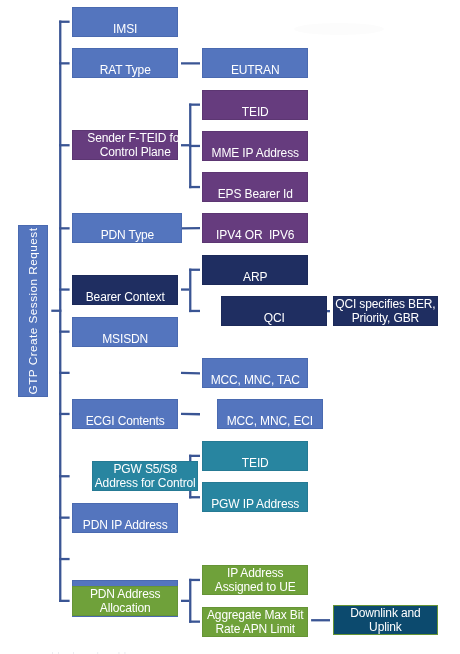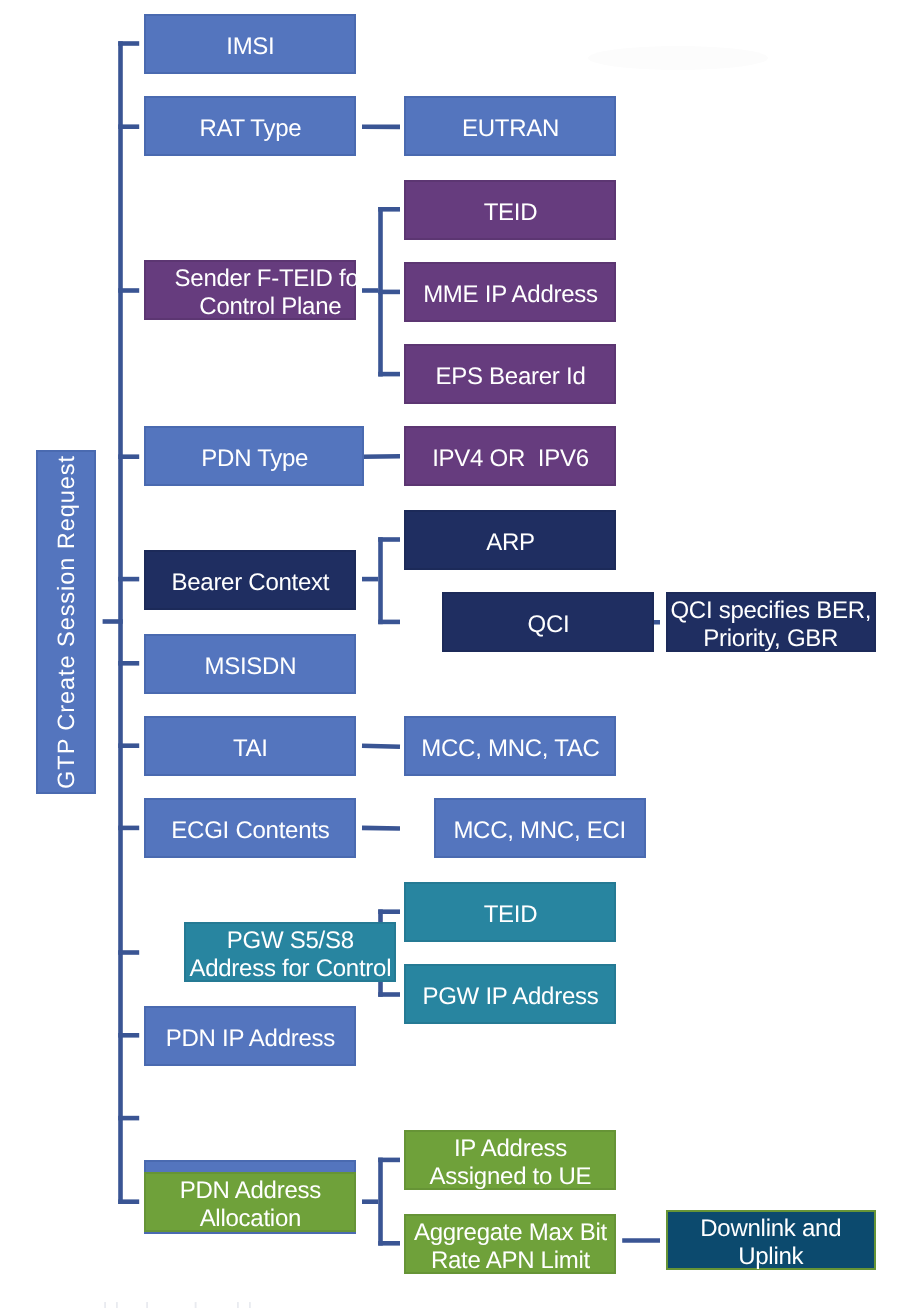--- a/index.html
+++ b/index.html
@@ -1,19 +1,19 @@
 <!DOCTYPE html>
 <html><head>
 <meta charset="utf-8">
 <title>GTP Create Session Request</title>
 <style>
   html,body{margin:0;padding:0;background:#ffffff;}
   body{width:460px;height:654px;font-family:"Liberation Sans",sans-serif;}
   #canvas{position:relative;width:460px;height:654px;overflow:hidden;background:#ffffff;}
-  .node{position:absolute;box-sizing:border-box;display:flex;align-items:center;justify-content:center;
+  .node{position:absolute;box-sizing:border-box;display:flex;align-items:flex-end;justify-content:center;
         text-align:center;color:#ffffff;font-size:12px;line-height:14px;white-space:pre;
         letter-spacing:-0.13px;padding-top:2px;}
   .node > span{display:block;}
   .vroot{position:absolute;box-sizing:border-box;color:#ffffff;font-size:11.8px;}
   .vroot .vtxt{position:absolute;left:50%;top:50%;transform:translate(-50%,-50%) rotate(-90deg);
         white-space:nowrap;line-height:14px;letter-spacing:0.45px;}
   svg.links{position:absolute;left:0;top:0;width:460px;height:654px;}
   .blob{position:absolute;border-radius:50%;background:#fcfcfc;}
   .caption-clip{position:absolute;left:45px;top:650px;width:300px;height:4px;overflow:hidden;
         color:#e9ebf0;font-size:11px;line-height:12px;white-space:nowrap;}
@@ -71,21 +71,20 @@
     <span class="vtxt">GTP Create Session Request</span>
   </div>
 
   <div class="node" style="left: 72.4px; top: 6.7px; width: 105.6px; height: 30.1px; background: rgb(84, 117, 190); border: 1px solid rgb(74, 106, 176);"><span>IMSI</span></div>
   <div class="node" style="left: 72.4px; top: 48.3px; width: 105.6px; height: 30.1px; background: rgb(84, 117, 190); border: 1px solid rgb(74, 106, 176);"><span>RAT Type</span></div>
   <div class="node" style="left: 72.4px; top: 130.2px; width: 105.6px; height: 30.1px; background: rgb(102, 60, 126); border: 1px solid rgb(92, 54, 114); padding-left: 20px;"><span>Sender F-TEID for
 Control Plane</span></div>
   <div class="node" style="left: 72.4px; top: 213.3px; width: 110px; height: 30.1px; background: rgb(84, 117, 190); border: 1px solid rgb(74, 106, 176);"><span>PDN Type</span></div>
   <div class="node" style="left: 72.4px; top: 274.5px; width: 105.6px; height: 30.1px; background: rgb(31, 46, 97); border: 1px solid rgb(28, 42, 89);"><span>Bearer Context</span></div>
   <div class="node" style="left: 72.4px; top: 316.6px; width: 105.6px; height: 30.1px; background: rgb(84, 117, 190); border: 1px solid rgb(74, 106, 176);"><span>MSISDN</span></div>
-  <div class="node" style="left: 72.4px; top: 357.8px; width: 105.6px; height: 30.1px; background: rgb(84, 117, 190); border: 1px solid rgb(74, 106, 176);"><span>TAI</span></div>
   <div class="node" style="left: 72.4px; top: 398.9px; width: 105.6px; height: 30.1px; background: rgb(84, 117, 190); border: 1px solid rgb(74, 106, 176);"><span>ECGI Contents</span></div>
   <div class="node" style="left: 72.4px; top: 461.2px; width: 105.6px; height: 30.1px; background: rgb(40, 133, 160); border: 1px solid rgb(37, 122, 148); margin-left: 20px;"><span>PGW S5/S8
 Address for Control</span></div>
   <div class="node" style="left: 72.4px; top: 502.6px; width: 105.6px; height: 30.1px; background: rgb(84, 117, 190); border: 1px solid rgb(74, 106, 176);"><span>PDN IP Address</span></div>
   <div class="node" style="left: 72.4px; top: 544px; width: 105.6px; height: 37px; background: rgb(84, 117, 190); border: 1px solid rgb(74, 106, 176); margin-top: 36px;"><span>APN</span></div>
   <div class="node" style="left: 72.4px; top: 585.8px; width: 105.6px; height: 30.1px; background: rgb(111, 161, 58); border: 1px solid rgb(102, 148, 54);"><span>PDN Address
 Allocation</span></div>
 
   <div class="node" style="left: 202.4px; top: 48.4px; width: 105.7px; height: 30.1px; background: rgb(84, 117, 190); border: 1px solid rgb(74, 106, 176);"><span>EUTRAN</span></div>
   <div class="node" style="left: 202.4px; top: 89.6px; width: 105.7px; height: 30.1px; background: rgb(102, 60, 126); border: 1px solid rgb(92, 54, 114);"><span>TEID</span></div>

